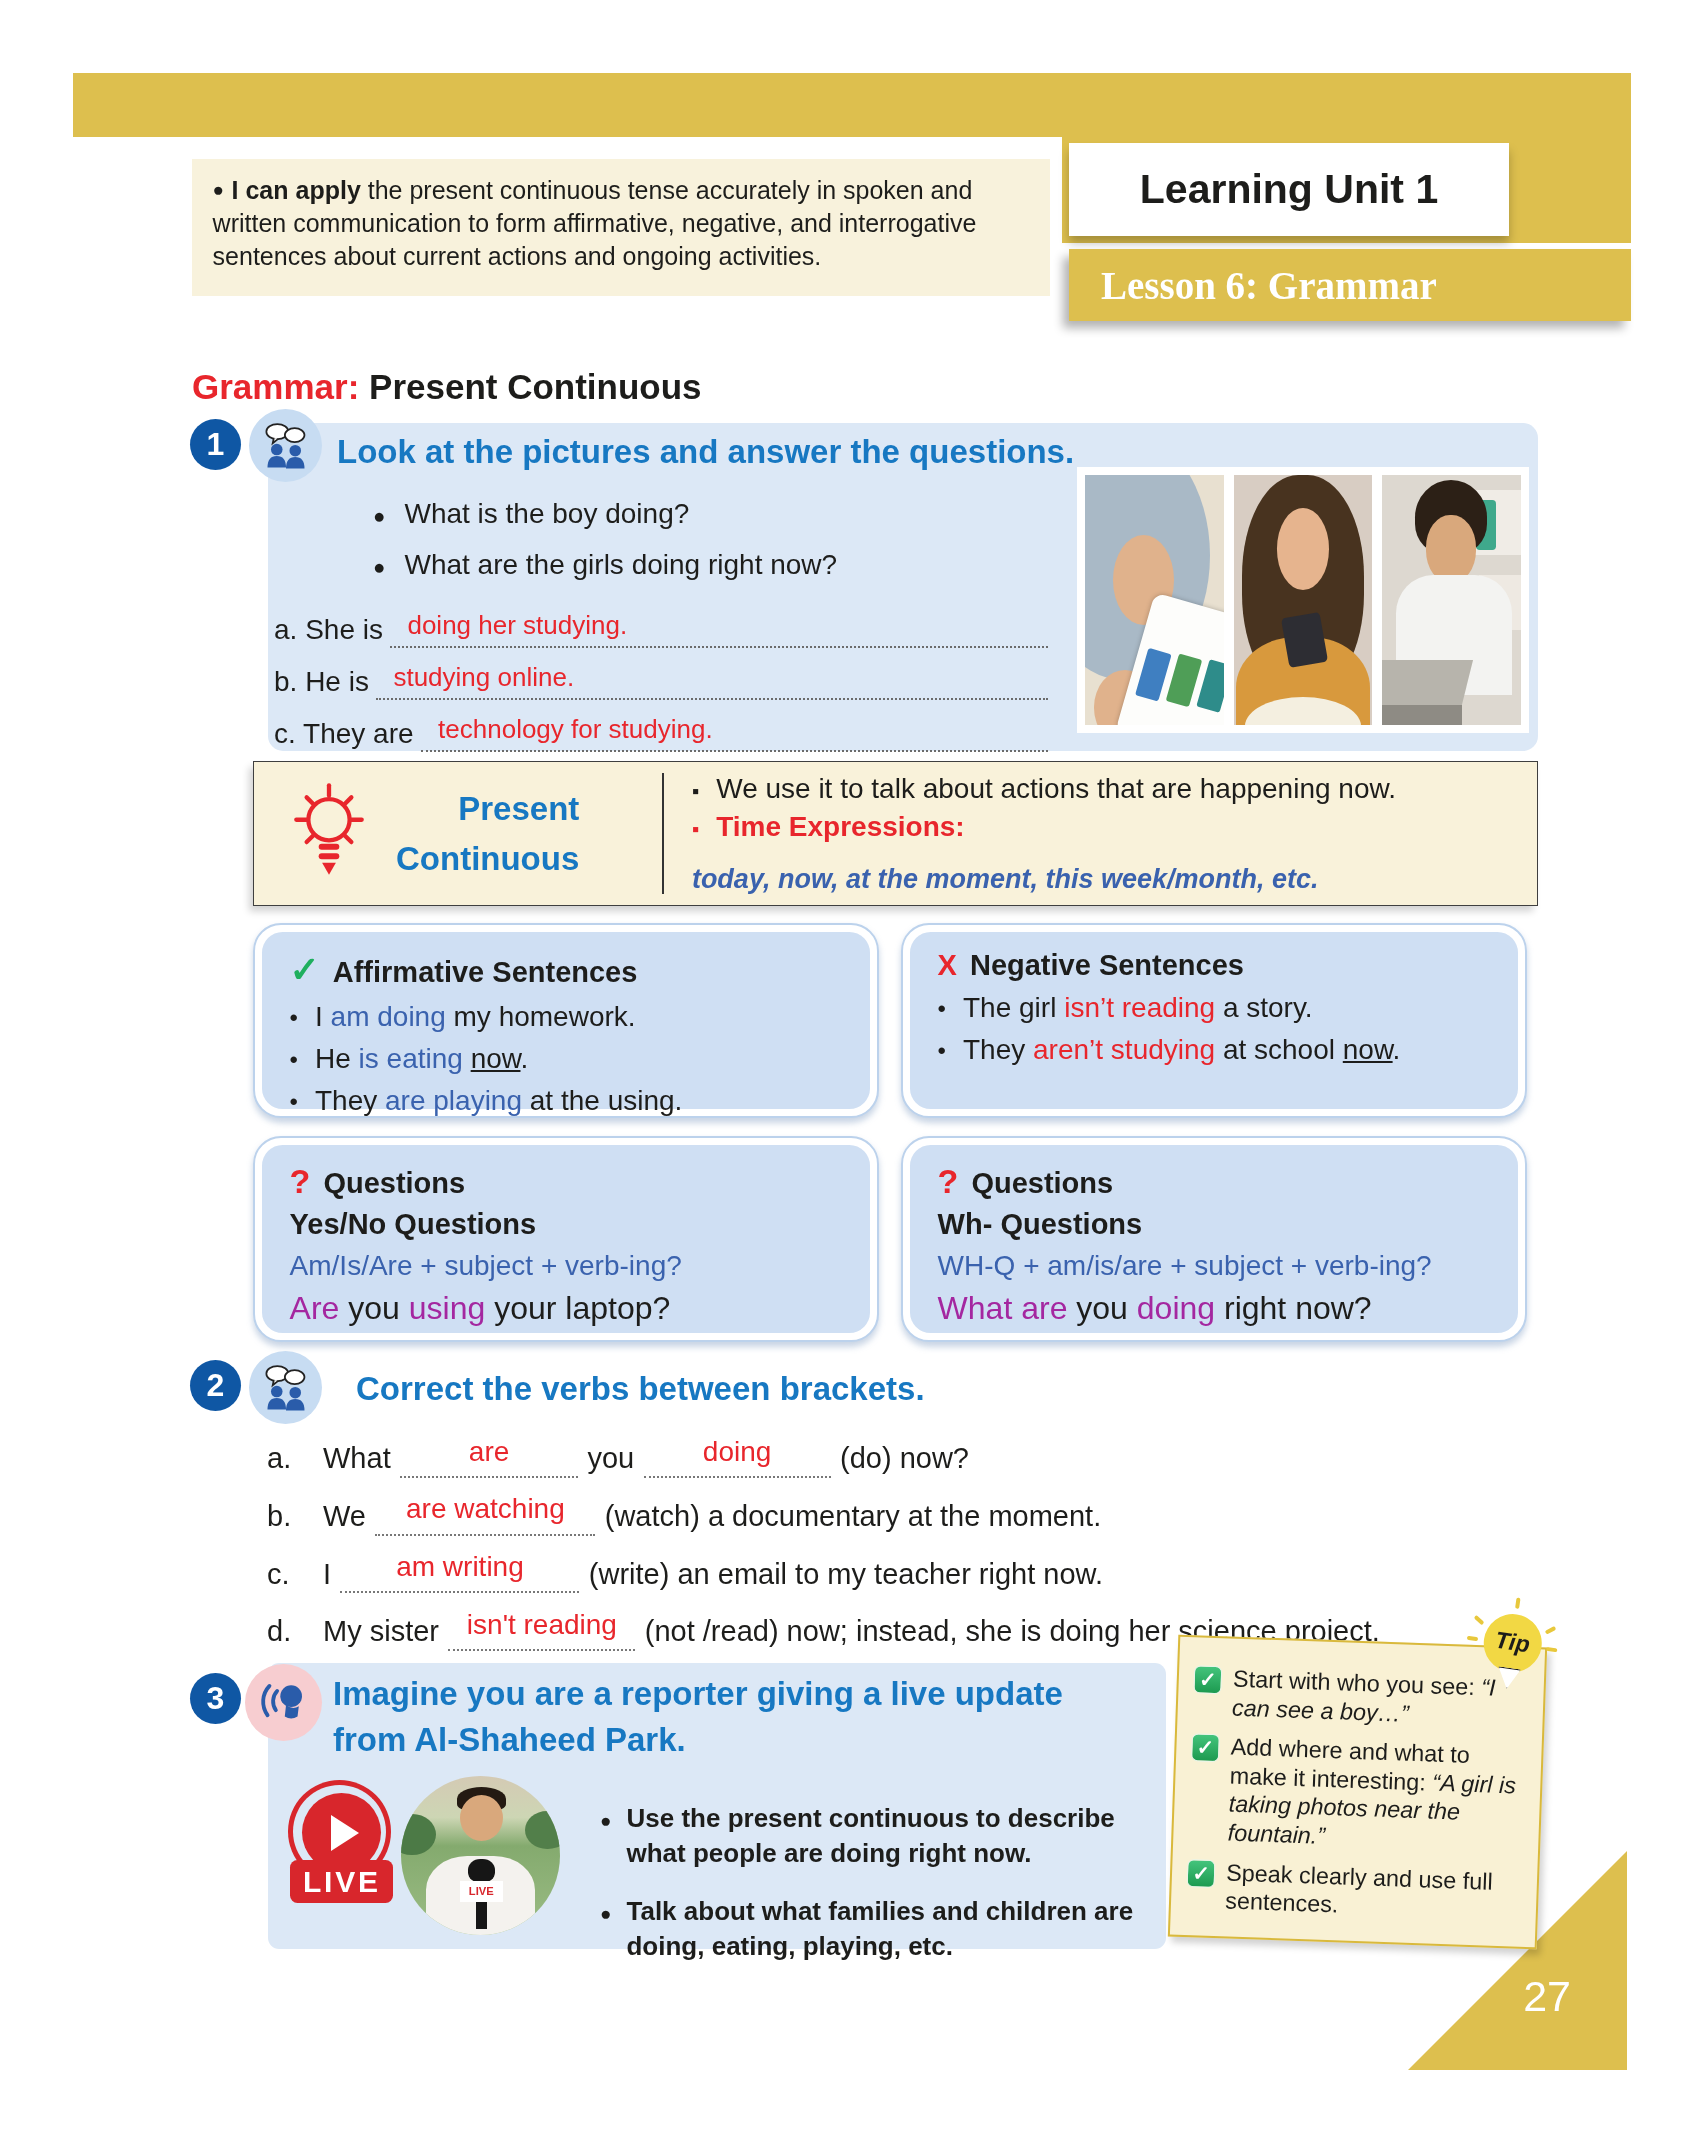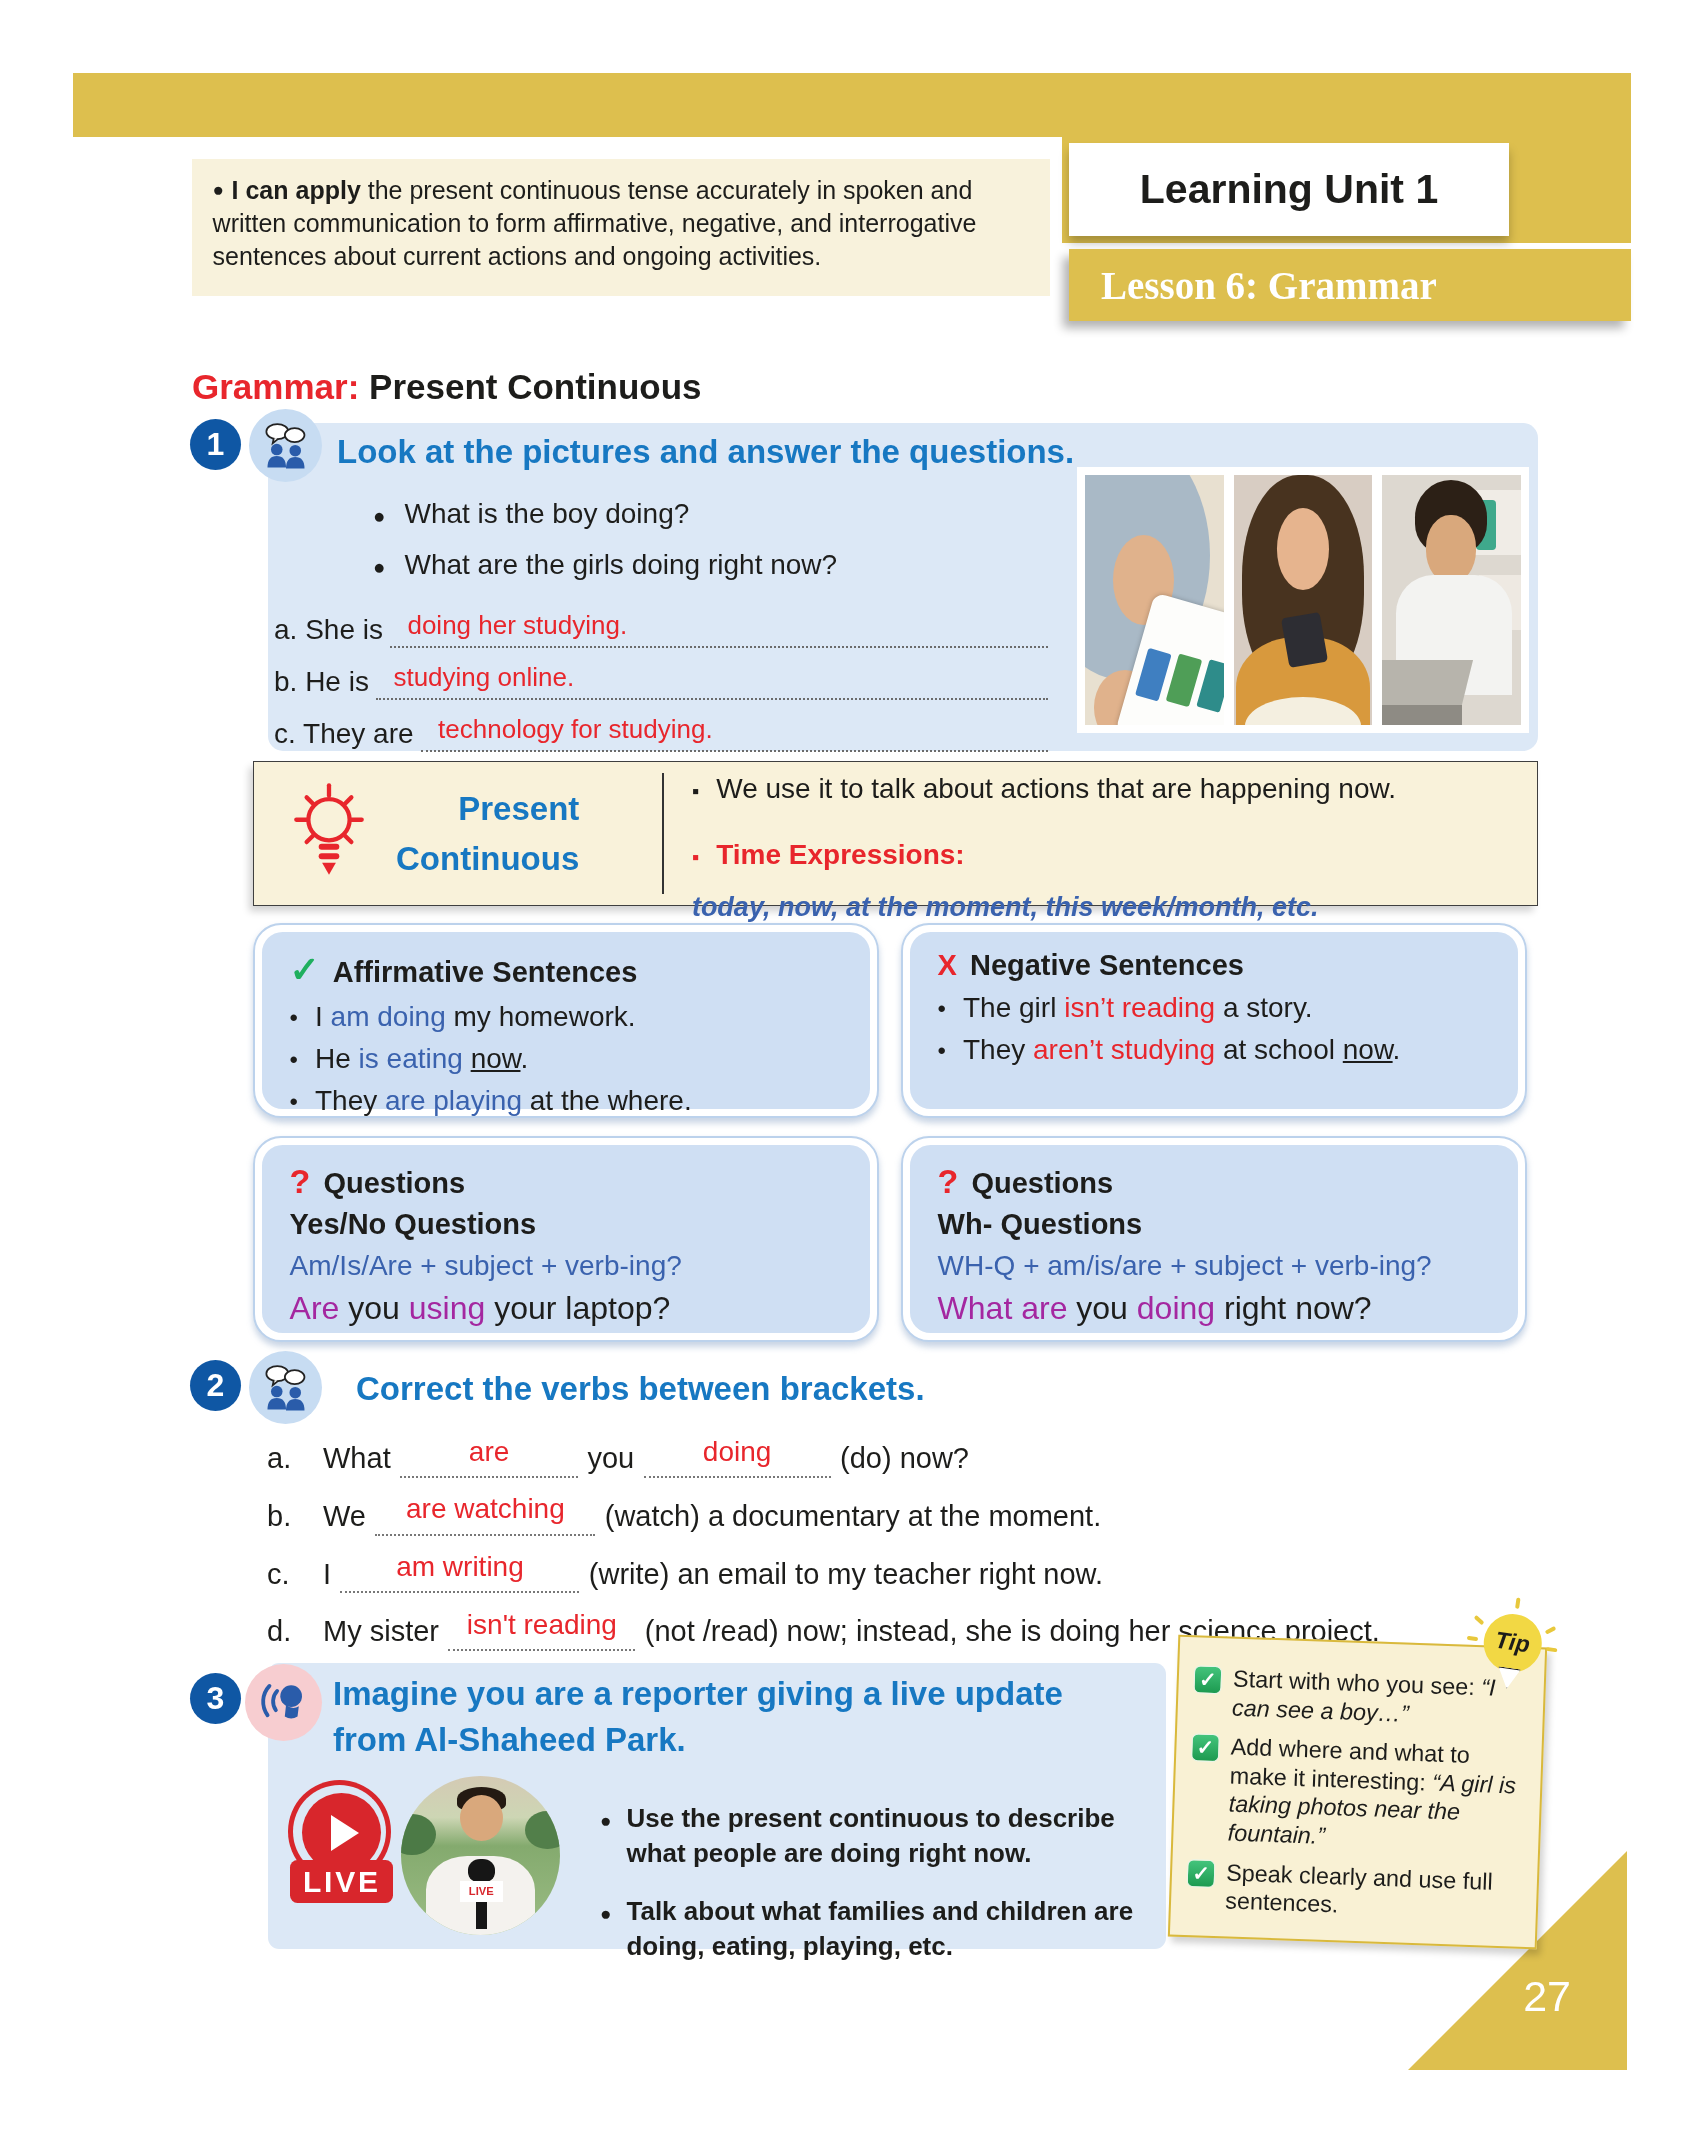--- a/index.html
+++ b/index.html
@@ -15,21 +15,21 @@
             font-size:41px;font-weight:bold;box-shadow:0 7.5px 9.4px rgba(0,0,0,0.25);}
   .lesson-box{left:1069px;top:249px;width:562px;height:72px;background:#ddbf4e;
             color:#fff;font-family:"Liberation Serif",serif;font-weight:bold;font-size:39px;
             display:flex;align-items:center;padding-left:32px;box-sizing:border-box;
             box-shadow:-5.6px 8.4px 9.4px rgba(0,0,0,0.30);}
   .objective-box{left:192px;top:159px;width:858px;height:137px;background:#f8f2dc;
             padding:15px 22.5px 0 20.6px;box-sizing:border-box;font-size:25px;line-height:1.32;}
   .obj-bullet{font-size:19px;vertical-align:2.8px;margin-right:7.5px;}
 
   .grammar-heading{left:192px;top:367px;font-size:35px;font-weight:bold;}
-  .red{color:#e8262c;margin-top:28px;}
+  .red{color:#e8262c;}
 
   
   .num-badge{width:51px;height:51px;border-radius:50%;background:#0f57a4;color:#fff;
              font-size:32px;font-weight:bold;display:flex;align-items:center;justify-content:center;z-index:3;}
   .icon-circle{border-radius:50%;background:#c7dcf2;display:flex;align-items:center;justify-content:center;z-index:3;}
   .act-title{font-size:33px;font-weight:bold;color:#1778c2;z-index:3;}
 
   
   .act1-box{left:268px;top:423px;width:1270px;height:328px;background:#dce8f6;border-radius:15px;}
   .q-row{display:flex;gap:19px;font-size:28px;margin-bottom:19px;align-items:baseline;}
@@ -308,21 +308,21 @@
       <div class="g-item">
         <span class="g-dot">•</span>
         <span><span>I </span><span class="wblue">am doing</span><span> my homework.</span></span>
       </div>
       <div class="g-item">
         <span class="g-dot">•</span>
         <span><span>He </span><span class="wblue">is eating</span><span> </span><span class="wund">now</span><span>.</span></span>
       </div>
       <div class="g-item">
         <span class="g-dot">•</span>
-        <span><span>They </span><span class="wblue">are playing</span><span> at the where.</span></span>
+        <span><span>They </span><span class="wblue">are playing</span><span> at the using.</span></span>
       </div>
     </div>
   </div>
 
   <div class="abs gbox" style="left:901px;top:923px;width:626px;height:195px;">
     <div class="gbox-in">
       <div class="g-title">
         <span class="g-mark-x">X</span>
         <span>Negative Sentences</span>
       </div>

